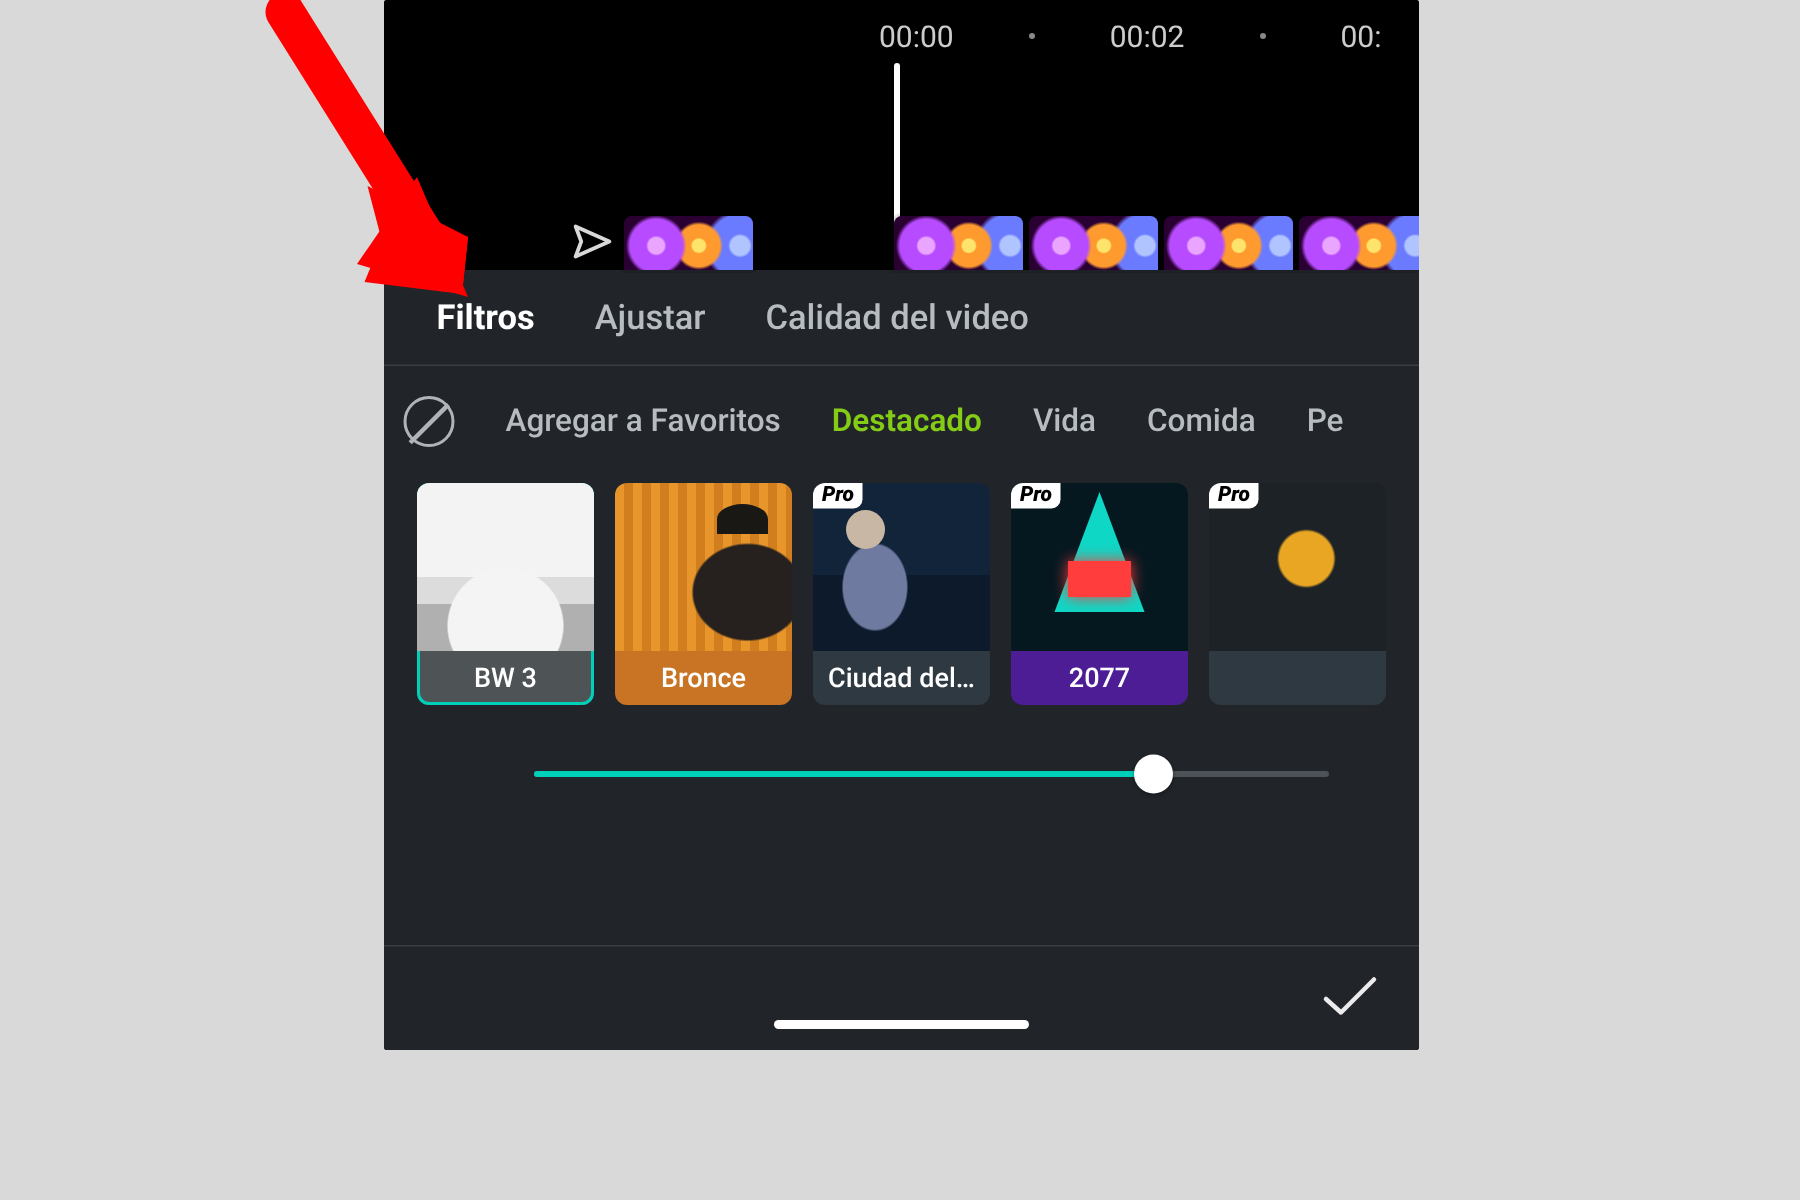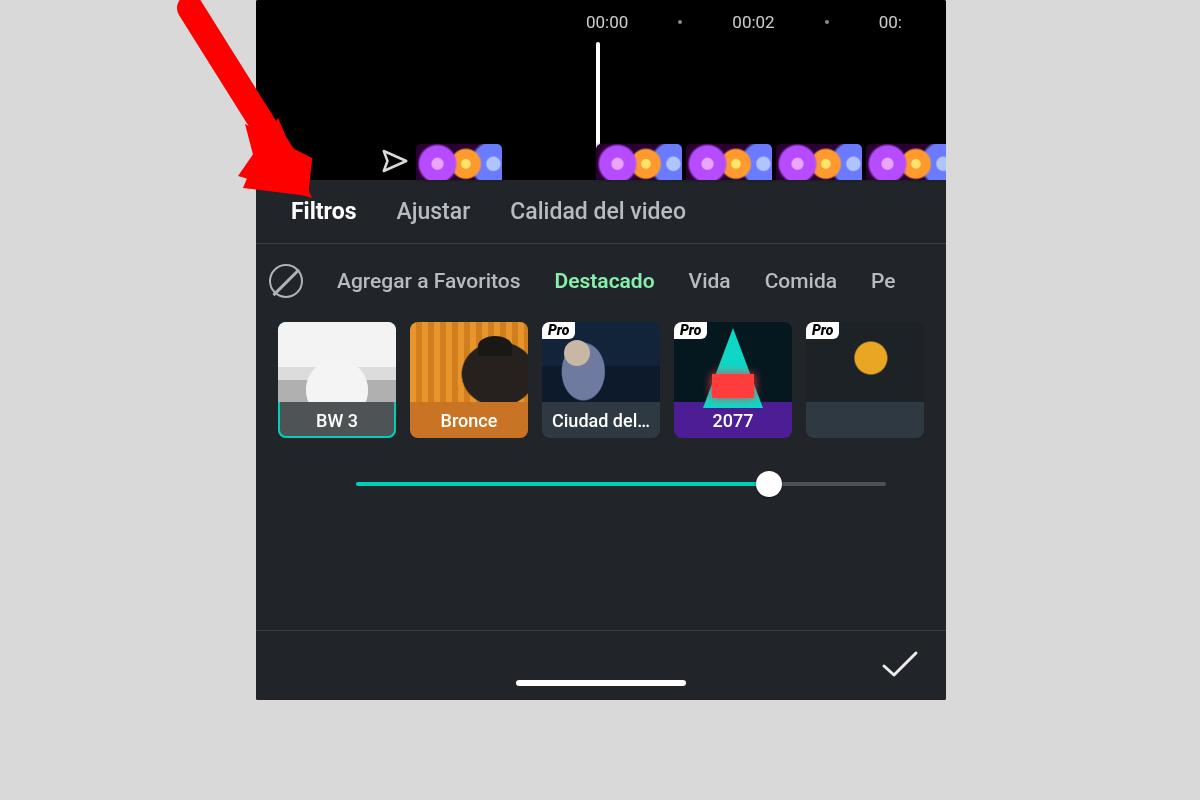--- a/index.html
+++ b/index.html
@@ -28,21 +28,21 @@
     background: #000;
   }
   .time-labels {
     display: flex;
     align-items: center;
     gap: 50px;
     position: absolute;
     top: 12px;
     left: 330px;
     color: #ffffffcc;
-    font-size: 17px;
+    font-size: 20px;
     font-weight: 400;
   }
   .time-dot {
     width: 4px; height: 4px; border-radius: 50%; background: #888;
     display: inline-block;
   }
   .playhead {
     position: absolute;
     left: 340px; top: 42px;
     width: 4px; height: 138px;
@@ -122,37 +122,37 @@
     height: 2.5px; background: #aeb4ba;
     transform: rotate(-45deg);
   }
   .cat-item {
     color: #b7bcc1;
     font-size: 21px;
     font-weight: 500;
     cursor: pointer;
     flex: 0 0 auto;
   }
-  .cat-item.active { color: #86efac; font-weight: 600; }
+  .cat-item.active { color: #84cc16; font-weight: 600; }
 
   .filters {
     display: flex; gap: 14px;
     padding: 18px 0 0 22px;
     overflow: hidden;
   }
   .filter {
     flex: 0 0 118px;
     display: flex; flex-direction: column;
     border-radius: 8px;
     overflow: hidden;
     position: relative;
     cursor: pointer;
   }
   .filter .thumb {
-    height: 80px;
+    height: 112px;
     position: relative;
   }
   .filter .lbl {
     height: 36px;
     display: flex; align-items: center; justify-content: center;
     font-size: 18px; color: #fff; font-weight: 500;
     padding: 0 6px;
     white-space: nowrap; overflow: hidden; text-overflow: ellipsis;
   }
   .filter.selected { outline: 2.5px solid #00cfb9; outline-offset: -2px; }

